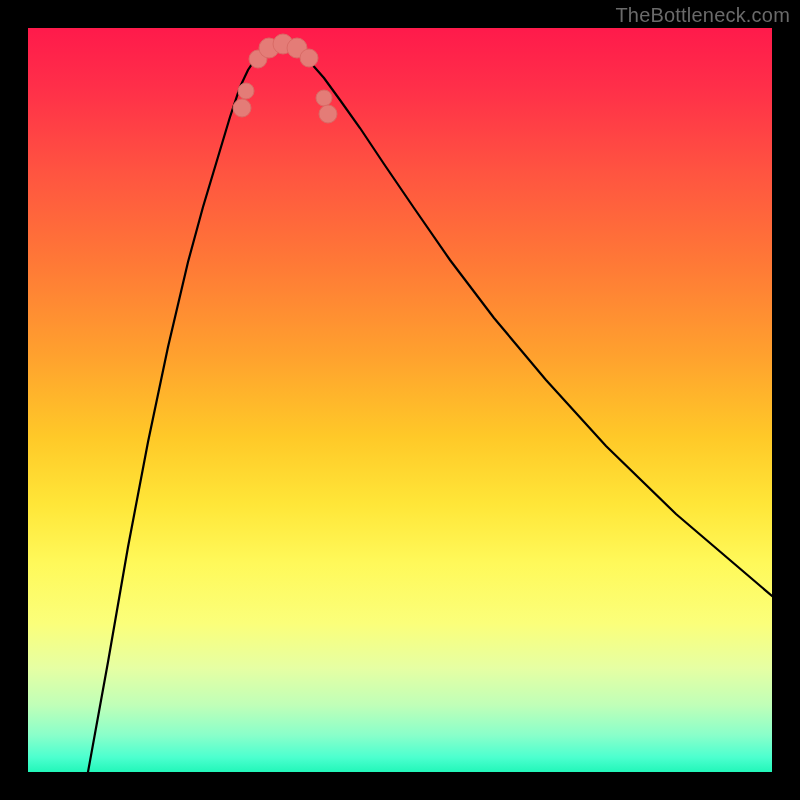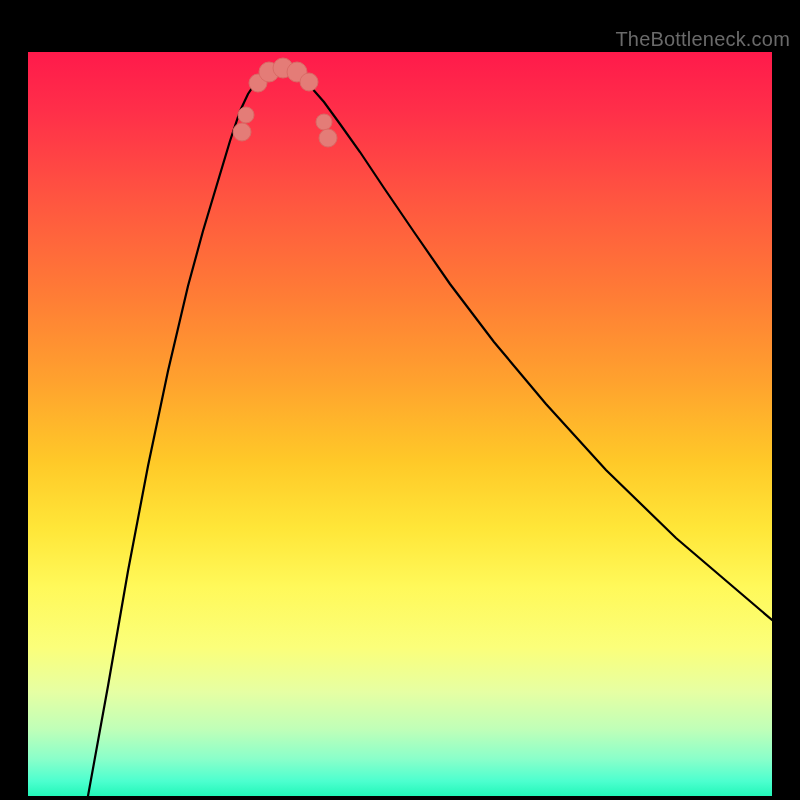--- a/index.html
+++ b/index.html
@@ -8,21 +8,20 @@
     width: 800px;
     height: 800px;
     background: #000;
     overflow: hidden;
     font-family: Arial, Helvetica, sans-serif;
   }
   .frame {
     position: absolute;
     inset: 0;
     background: #000;
-    margin-top: 24px;
   }
   .plot {
     position: absolute;
     left: 28px;
     top: 28px;
     width: 744px;
     height: 744px;
     overflow: hidden;
   }
   .gradient {

